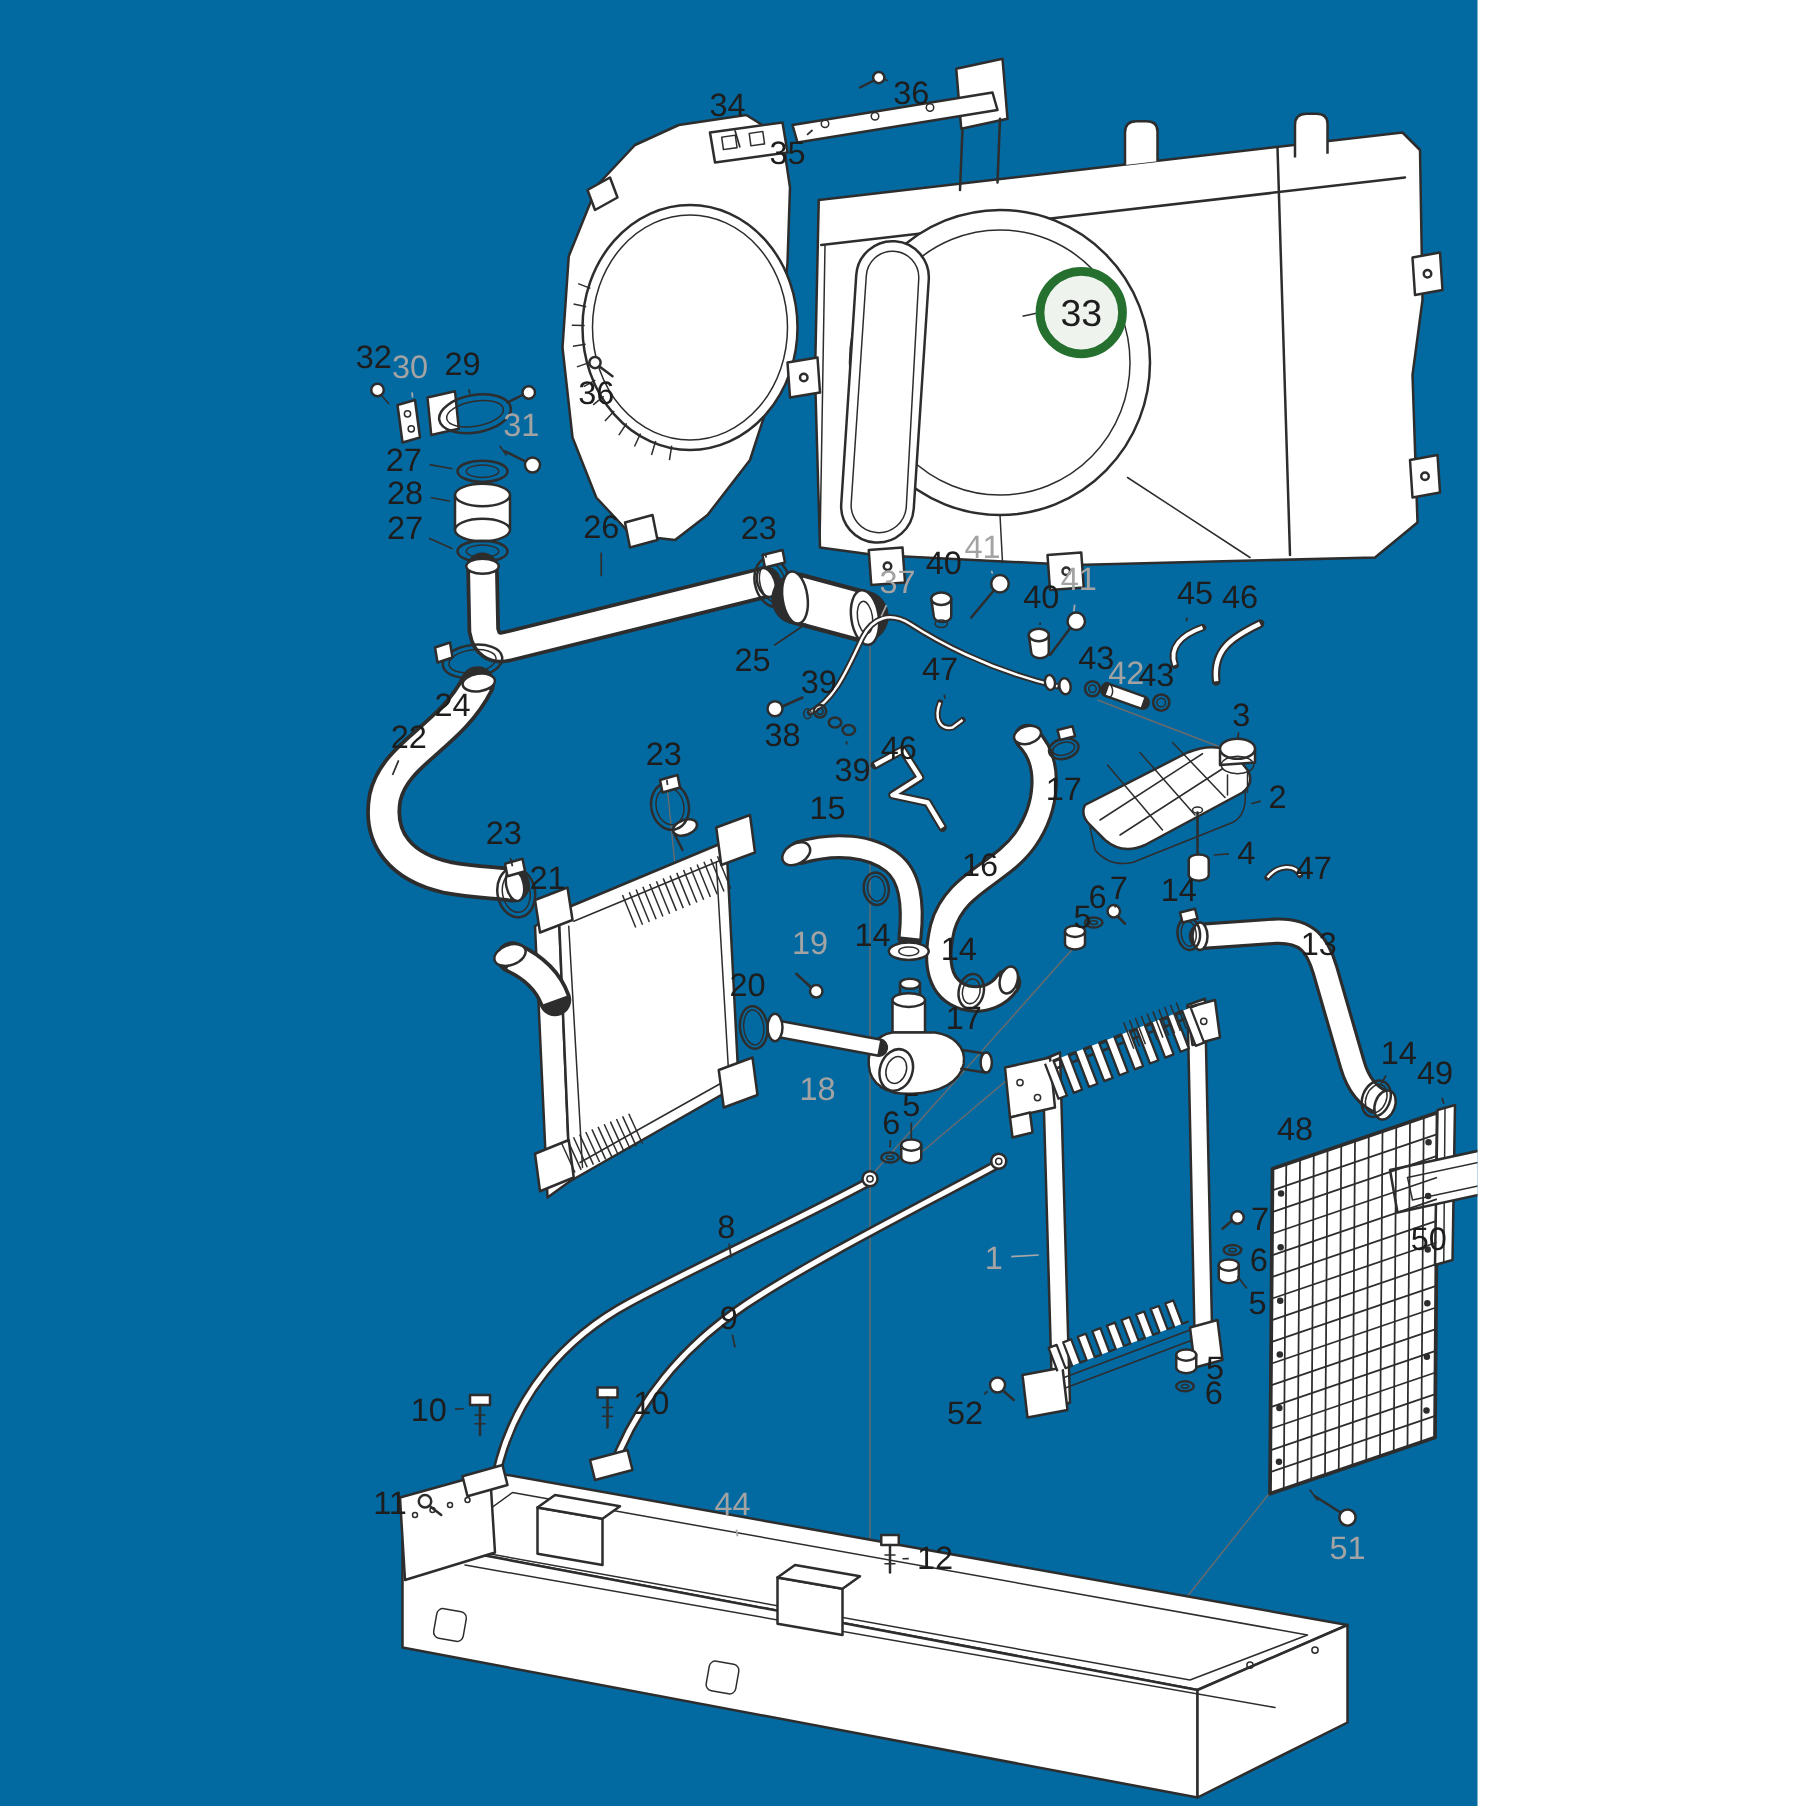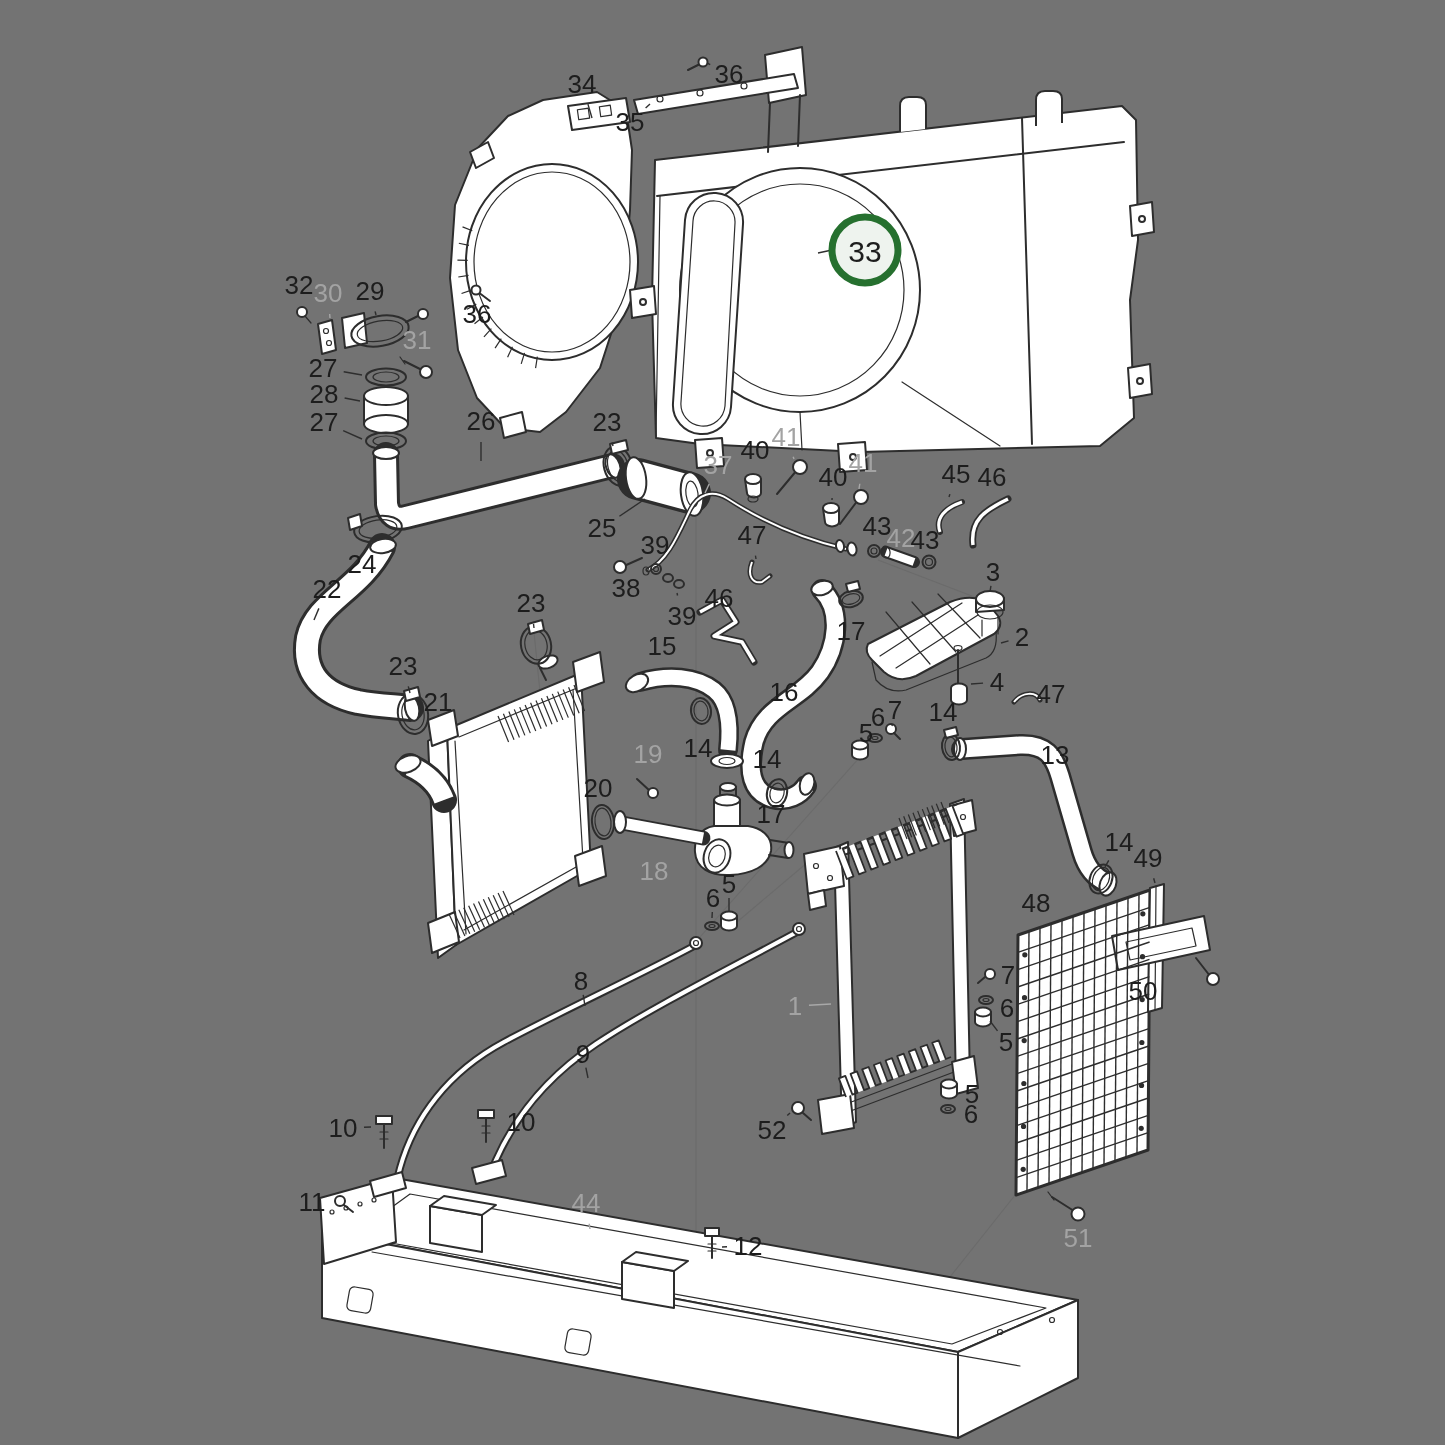--- a/index.html
+++ b/index.html
@@ -1,16 +1,16 @@
 <!DOCTYPE html>
 <html style="--line: #2d2d2d;"><head>
 <meta charset="utf-8">
 <style>
   html,body{margin:0;padding:0;background:#fff;}
-  .stage{position:relative;width:1445px;height:1445px;background:#737373;overflow:hidden;
+  .stage{position:relative;width:1182px;height:1445px;background:#0369a1;overflow:hidden;
          font-family:"Liberation Sans",sans-serif;}
   svg{position:absolute;left:0;top:0;}
   .ln{fill:none;stroke:var(--line,#2d2d2d);stroke-width:2;stroke-linejoin:round;stroke-linecap:round;}
   .fw{fill:#ffffff;stroke:var(--line,#2d2d2d);stroke-width:2;stroke-linejoin:round;}
   .thin{stroke-width:1.2;}
   .to{fill:none;stroke:var(--line,#2d2d2d);stroke-linecap:round;stroke-linejoin:round;}
   .ti{fill:none;stroke:#ffffff;stroke-linecap:butt;stroke-linejoin:round;}
   .lbl{font:26px "Liberation Sans",sans-serif;fill:#1d1d1d;text-anchor:middle;dominant-baseline:central;}
   .lbl.muted{fill:#a3a3a3;}
   .leader{stroke:#2e2e2e;stroke-width:1.4;}

